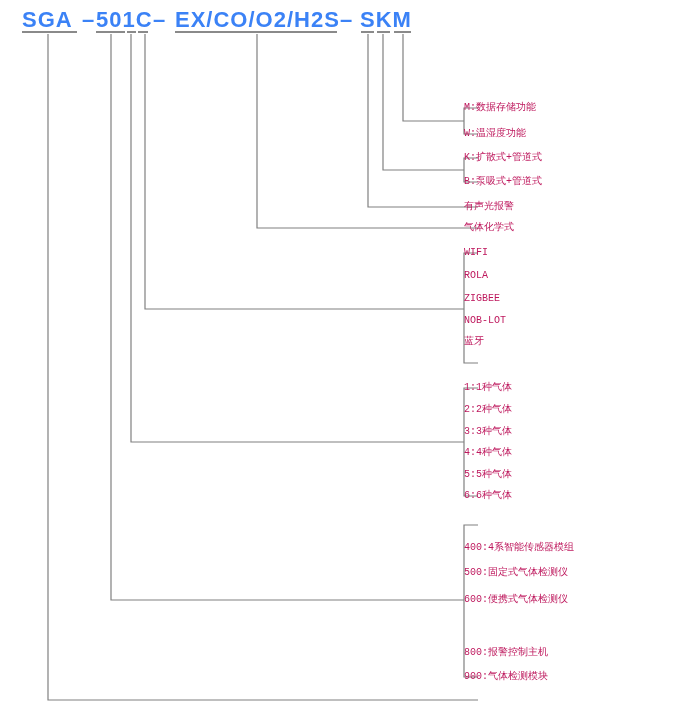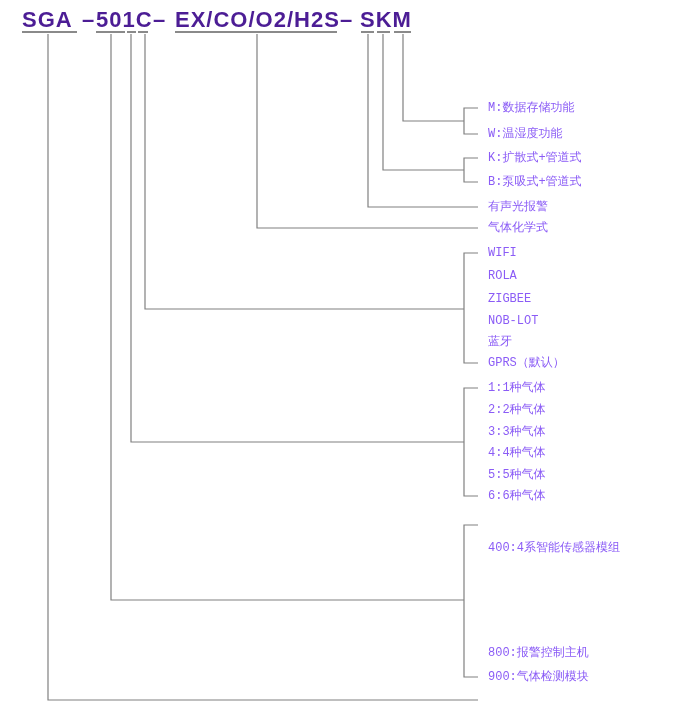--- a/index.html
+++ b/index.html
@@ -11,39 +11,39 @@
     font-family:"Liberation Sans", sans-serif;
   }
   
   .tseg{
     position:absolute;
     top:7px;
     font-family:"Liberation Sans", sans-serif;
     font-weight:700;
     font-size:22px;
     letter-spacing:1px;
-    color:#4c1d95;
+    color:#3b82f6;
     white-space:nowrap;
   }
   
   .ul{
     position:absolute;
     top:31px;height:2px;
     background:#8a8a8a;
   }
   
   #wires{position:absolute;left:0;top:0;}
   
   .lbl{
     position:absolute;
-    left:488px;
+    left:464px;
     height:20px;line-height:20px;
     font-family:"Liberation Mono","DejaVu Sans Mono",monospace;
-    font-size:12px;
-    color:#8b5cf6;
+    font-size:10px;
+    color:#be185d;
     white-space:nowrap;
   }
 </style>
 </head>
 <body>
 
 <div id="stage">
 
   <svg id="wires" width="673" height="719" viewBox="0 0 673 719">
     <g fill="none" stroke="#808080" stroke-width="1.2">
@@ -88,26 +88,27 @@
   <div class="lbl" style="top:148px">K:扩散式+管道式</div>
   <div class="lbl" style="top:172px">B:泵吸式+管道式</div>
   <div class="lbl" style="top:197px">有声光报警</div>
   <div class="lbl" style="top:218px">气体化学式</div>
 
   <div class="lbl" style="top:243px">WIFI</div>
   <div class="lbl" style="top:266px">ROLA</div>
   <div class="lbl" style="top:289px">ZIGBEE</div>
   <div class="lbl" style="top:311px">NOB-LOT</div>
   <div class="lbl" style="top:332px">蓝牙</div>
-  <div class="lbl" style="top:353px">GPRS（默认）</div>
 
   <div class="lbl" style="top:378px">1:1种气体</div>
   <div class="lbl" style="top:400px">2:2种气体</div>
   <div class="lbl" style="top:422px">3:3种气体</div>
   <div class="lbl" style="top:443px">4:4种气体</div>
   <div class="lbl" style="top:465px">5:5种气体</div>
   <div class="lbl" style="top:486px">6:6种气体</div>
 
   <div class="lbl" style="top:538px">400:4系智能传感器模组</div>
+  <div class="lbl" style="top:563px">500:固定式气体检测仪</div>
+  <div class="lbl" style="top:590px">600:便携式气体检测仪</div>
   <div class="lbl" style="top:643px">800:报警控制主机</div>
   <div class="lbl" style="top:667px">900:气体检测模块</div>
 
 </div>
 
 </body></html>

